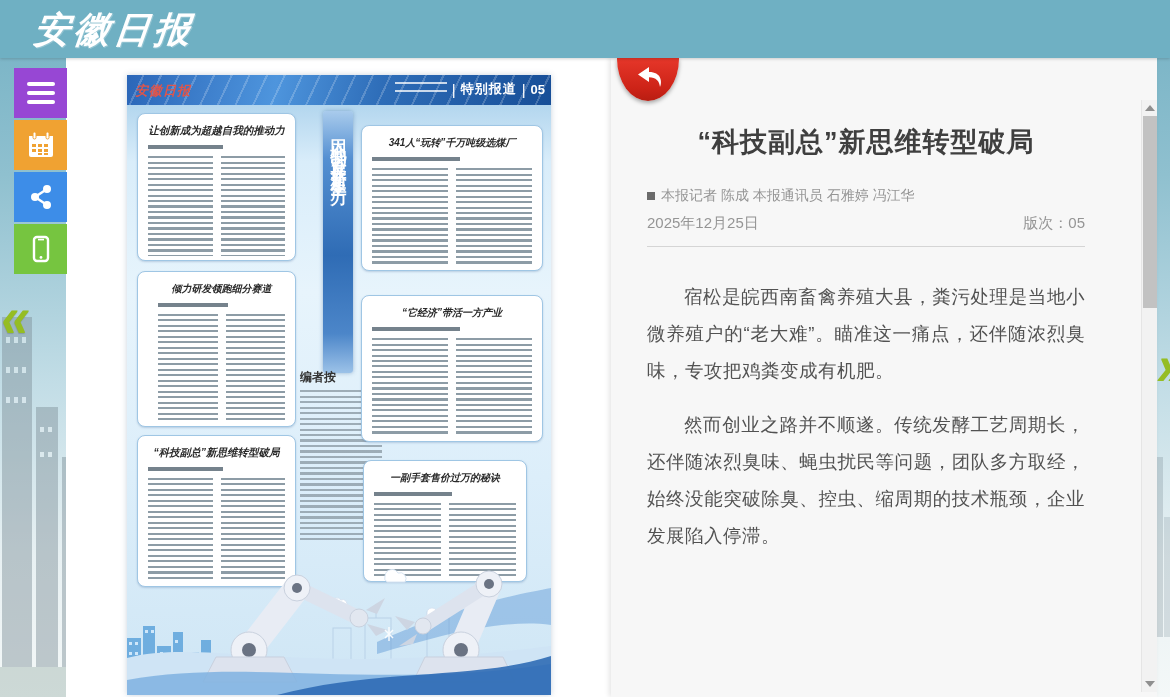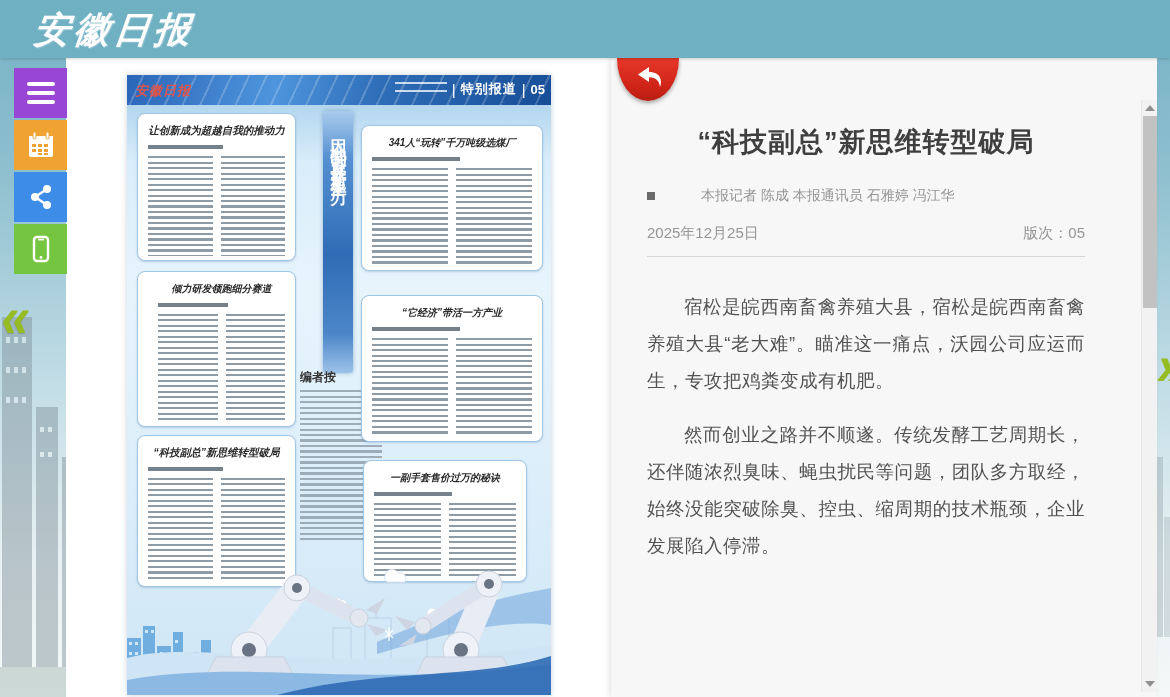--- a/index.html
+++ b/index.html
@@ -91,23 +91,23 @@
   .sb-up { top:0; } .sb-down { bottom:0; }
   .tri-up { width:0; height:0; border-left:5px solid transparent; border-right:5px solid transparent;
             border-bottom:6px solid #8f8f8f; }
   .tri-down { width:0; height:0; border-left:5px solid transparent; border-right:5px solid transparent;
             border-top:6px solid #8f8f8f; }
   .sb-thumb { position:absolute; left:1px; top:16px; width:14px; height:192px; background:#c2c2c2; cursor:grab; }
 
   .article-content { position:absolute; left:36px; top:0; width:438px; height:639px; }
   .art-title { margin-top:66px; text-align:center; font-size:27px; font-weight:bold; color:#3f3f3f;
                letter-spacing:1px; }
-  .art-byline { margin-top:27px; color:#959595; font-size:14px; display:flex; align-items:center;gap:40px; }
+  .art-byline { margin-top:27px; color:#959595; font-size:14px; display:flex; align-items:center; }
   .art-byline .sq { width:8px; height:8px; background:#6b6b6b; margin-right:6px; flex:none; }
-  .art-meta { margin-top:19px; display:flex; justify-content:space-between; color:#959595; font-size:15px; }
+  .art-meta { margin-top:9px; display:flex; justify-content:space-between; color:#959595; font-size:15px; }
   .art-divider { margin-top:13px; border-top:1px solid #d5d5d5; }
   .art-body p { margin-top:17px; font-size:18.5px; line-height:37px; color:#525252;
                 text-align:justify; text-indent:2em; letter-spacing:.5px; }
   .art-body p:first-child { margin-top:31px; }
 </style>
 </head>
 <body>
 
 <svg class="bg-skyline" viewBox="0 0 110 420">
   <g fill="#7e8f98">
@@ -350,21 +350,21 @@
     <div class="art-byline">
       <span class="sq"></span>
       <span>本报记者 陈成 本报通讯员 石雅婷 冯江华</span>
     </div>
     <div class="art-meta">
       <span>2025年12月25日</span>
       <span>版次：05</span>
     </div>
     <div class="art-divider"></div>
     <div class="art-body">
-      <p>宿松是皖西南畜禽养殖大县，宿松是皖西南畜禽养殖大县“老大难”。瞄准这一痛点，沃园公司应运而生，专攻把鸡粪变成有机肥。</p>
+      <p>宿松是皖西南畜禽养殖大县，粪污处理是当地小微养殖户的“老大难”。瞄准这一痛点，还伴随浓烈臭味，专攻把鸡粪变成有机肥。</p>
       <p>然而创业之路并不顺遂。传统发酵工艺周期长，还伴随浓烈臭味、蝇虫扰民等问题，团队多方取经，始终没能突破除臭、控虫、缩周期的技术瓶颈，企业发展陷入停滞。</p>
 
     </div>
   </div>
 
   <div class="scrollbar">
     <div class="sb-up">
         <div class="tri-up"></div>
       </div>
     <div class="sb-thumb"></div>

